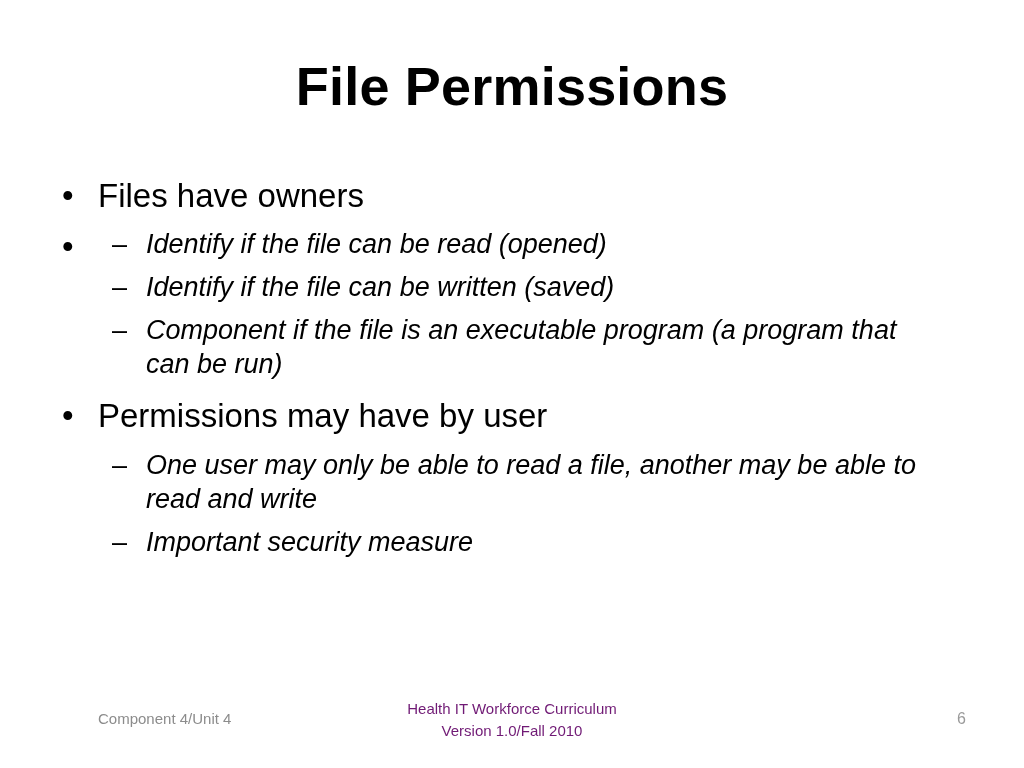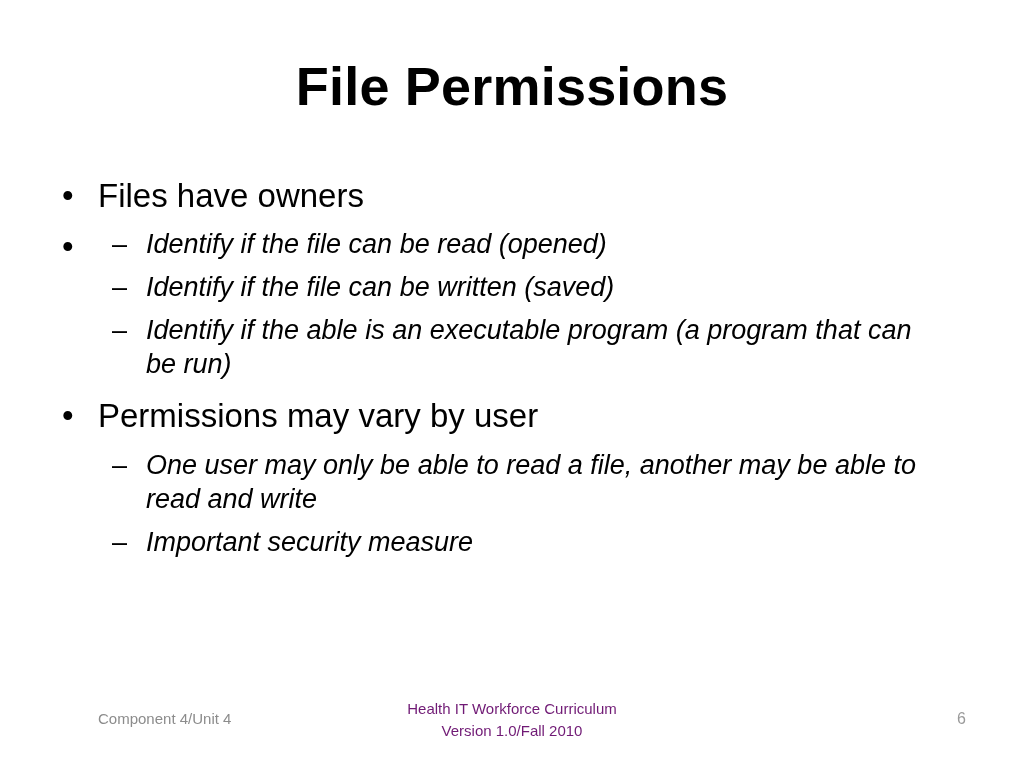--- a/index.html
+++ b/index.html
@@ -136,28 +136,28 @@
       <span class="text">Identify if the file can be read (opened)</span>
     </div>
 
     <div class="bullet-l2">
       <span class="marker">–</span>
       <span class="text">Identify if the file can be written (saved)</span>
     </div>
 
     <div class="bullet-l2">
       <span class="marker">–</span>
-      <span class="text">Identify if the able is an executable program (a program that can be run)</span>
+      <span class="text">Component if the file is an executable program (a program that can be run)</span>
     </div>
 
     <div class="group-gap"></div>
 
     <div class="bullet-l1">
       <span class="marker">•</span>
-      <span class="text">Permissions may vary by user</span>
+      <span class="text">Permissions may have by user</span>
     </div>
 
     <div class="bullet-l2">
       <span class="marker">–</span>
       <span class="text">One user may only be able to read a file, another may be able to read and write</span>
     </div>
 
     <div class="bullet-l2">
       <span class="marker">–</span>
       <span class="text">Important security measure</span>

